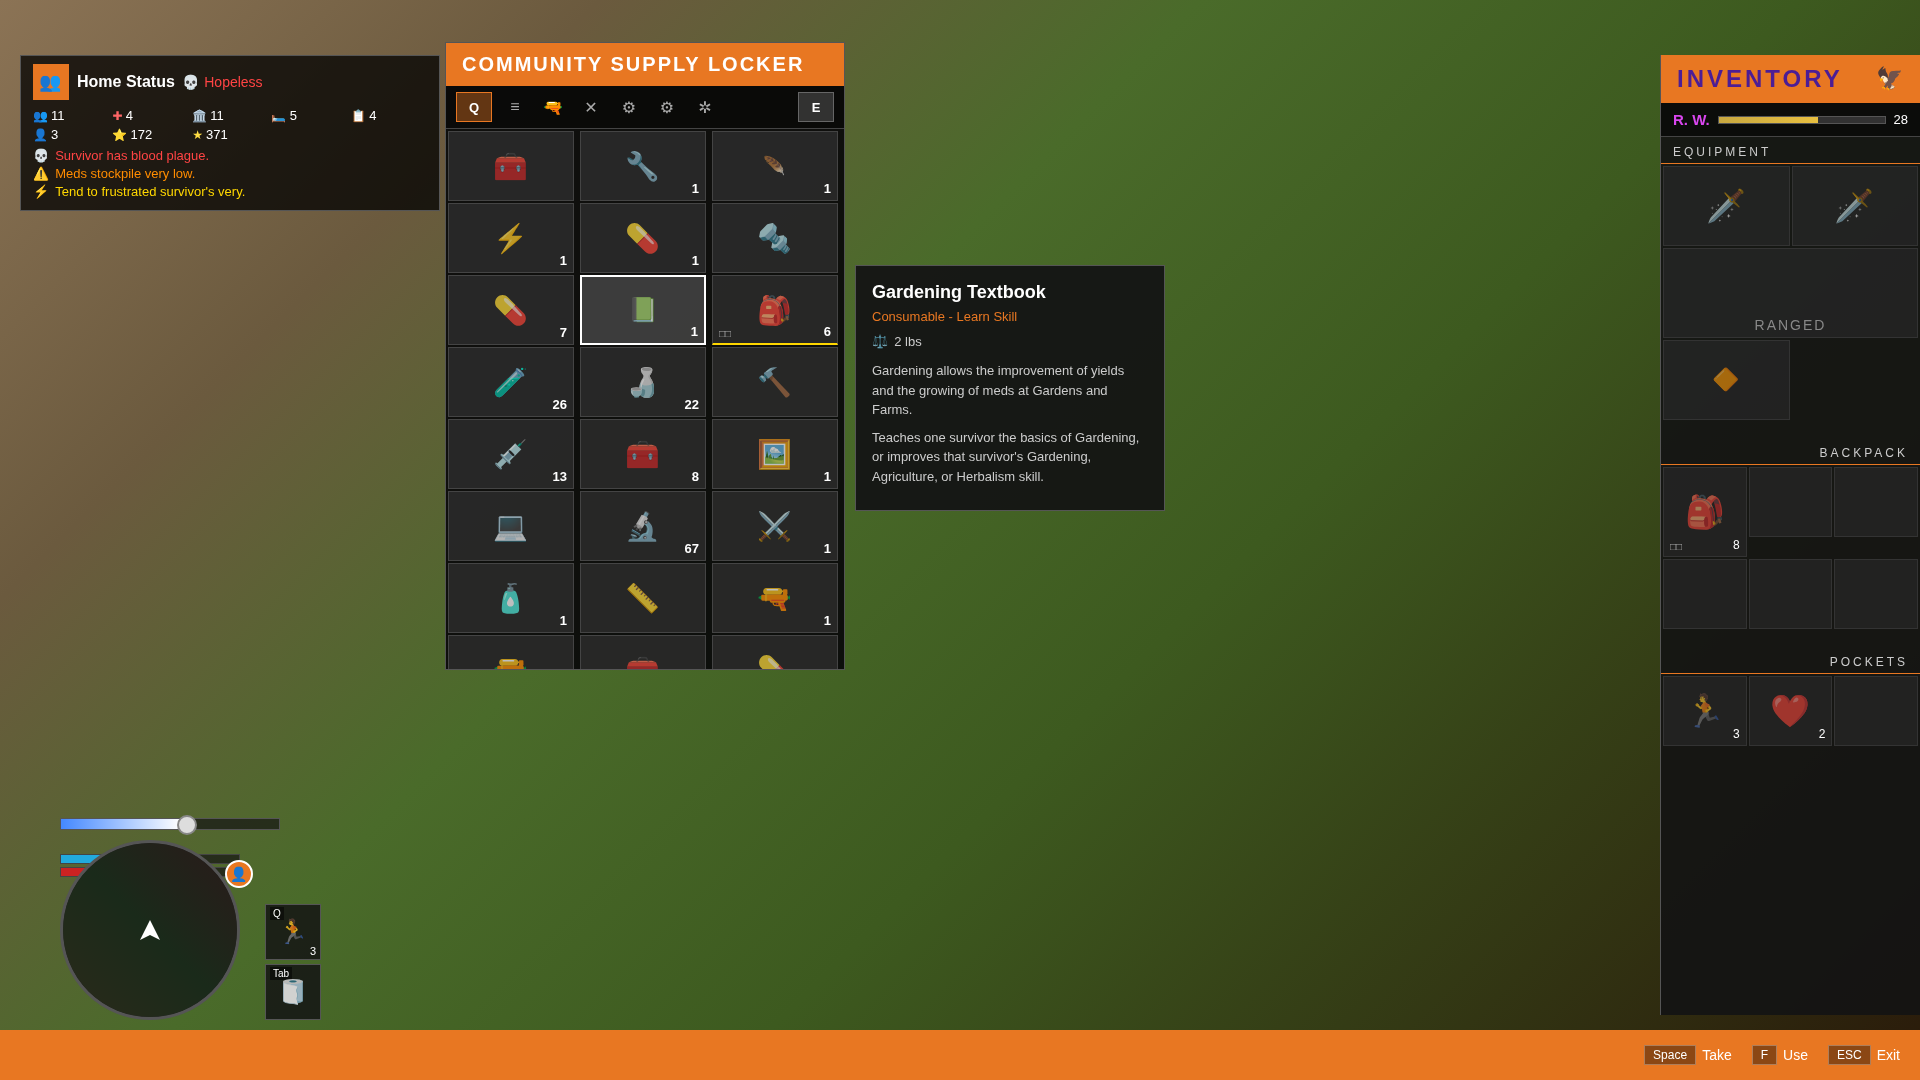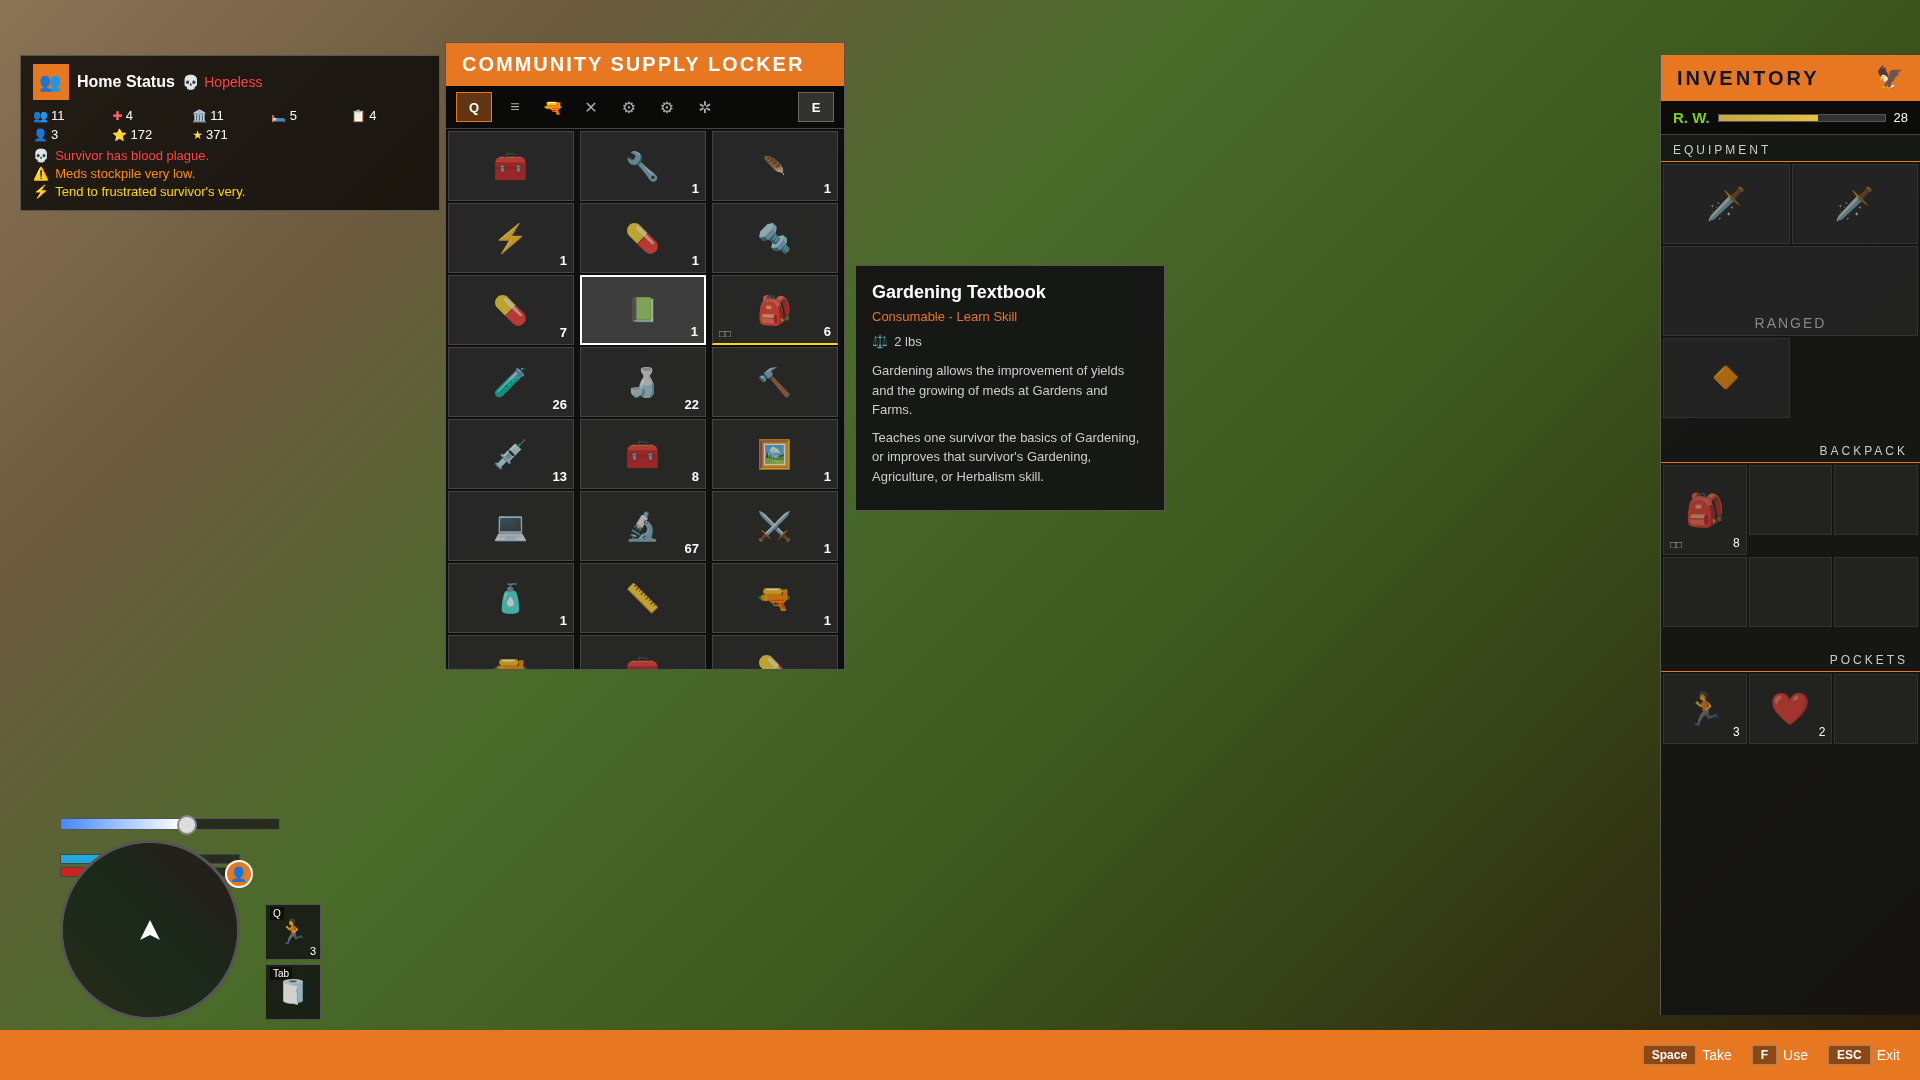--- a/index.html
+++ b/index.html
@@ -299,42 +299,42 @@
 
     .inv-header {
       background: #e87722;
       padding: 10px 16px;
       display: flex;
       align-items: center;
       justify-content: space-between;
     }
 
     .inv-title {
-      color: #0f172a;
-      font-size: 20px;
+      color: #4c1d95;
+      font-size: 24px;
       font-weight: 900;
       letter-spacing: 3px;
     }
 
     .inv-eagle {
       color: #ffffff;
       font-size: 22px;
     }
 
     .inv-player {
       padding: 8px 12px;
       background: rgba(0,0,0,0.5);
       display: flex;
       align-items: center;
       justify-content: space-between;
       border-bottom: 1px solid #444;
     }
 
     .inv-player-name {
-      color: #84cc16;
+      color: #d946ef;
       font-size: 15px;
       font-weight: bold;
     }
 
     .inv-weight-bar {
       height: 8px;
       background: rgba(60,60,60,0.8);
       flex: 1;
       margin: 0 8px;
       border: 1px solid #555;
@@ -476,21 +476,21 @@
       gap: 6px;
       color: #ffffff;
       font-size: 14px;
     }
 
     .key-badge {
       background: rgba(0,0,0,0.4);
       color: #ffffff;
       padding: 2px 8px;
       font-size: 12px;
-      font-weight: bold;
+      font-weight: normal;
       border: 1px solid rgba(255,255,255,0.3);
     }
 
     
     .minimap {
       position: absolute;
       bottom: 60px;
       left: 60px;
       width: 180px;
       height: 180px;

